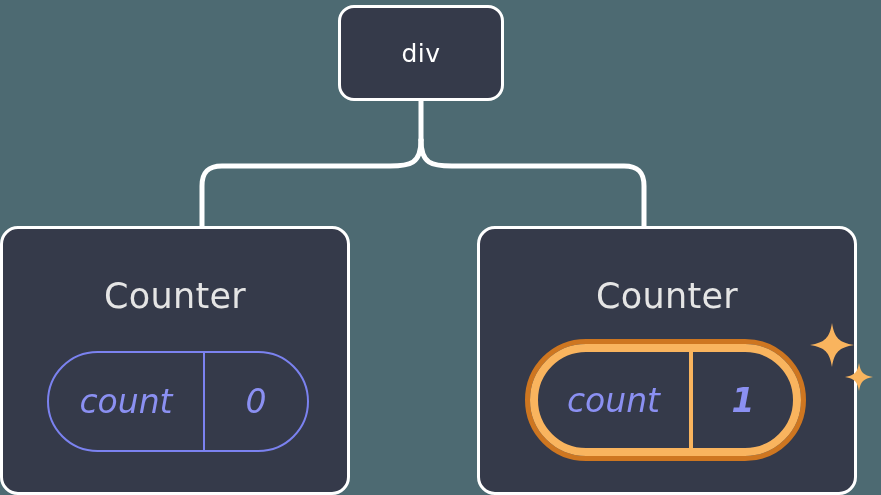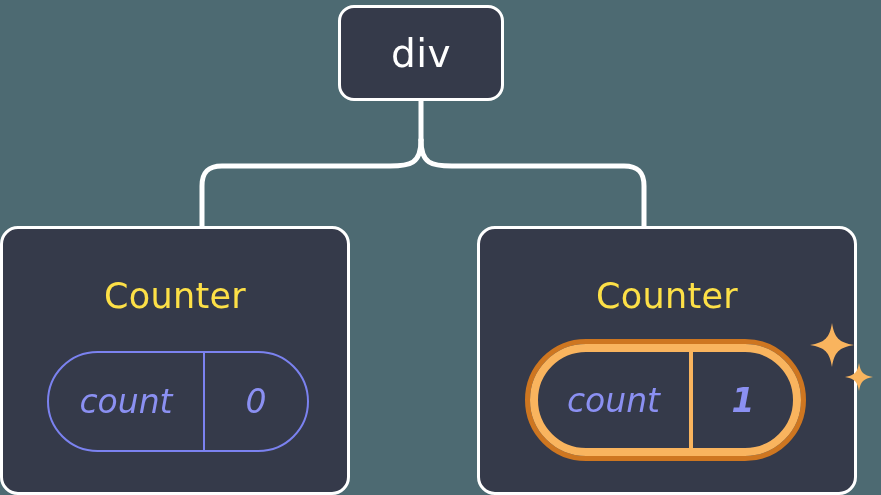--- a/index.html
+++ b/index.html
@@ -41,41 +41,41 @@
     left: 338px;
     top: 5px;
     width: 166px;
     height: 96px;
     display: flex;
     align-items: center;
     justify-content: center;
   }
   .div-label {
     color: #ffffff;
-    font-size: 39px;
+    font-size: 25px;
     font-weight: 400;
     letter-spacing: 0.5px;
     line-height: 1;
   }
 
   .counter-card {
     top: 226px;
     height: 269px;
     border-radius: 18px;
   }
   #counter-left  { left: 0px;   width: 350px; }
   #counter-right { left: 477px; width: 380px; }
 
   .card-title {
     position: absolute;
     left: 0;
     right: 0;
     top: 50px;
     text-align: center;
-    color: #fde047;
+    color: #e5e5e5;
     font-size: 35px;
     font-weight: 400;
     line-height: 1;
     letter-spacing: 0.3px;
   }
 
   
   .pill {
     position: absolute;
     box-sizing: border-box;

